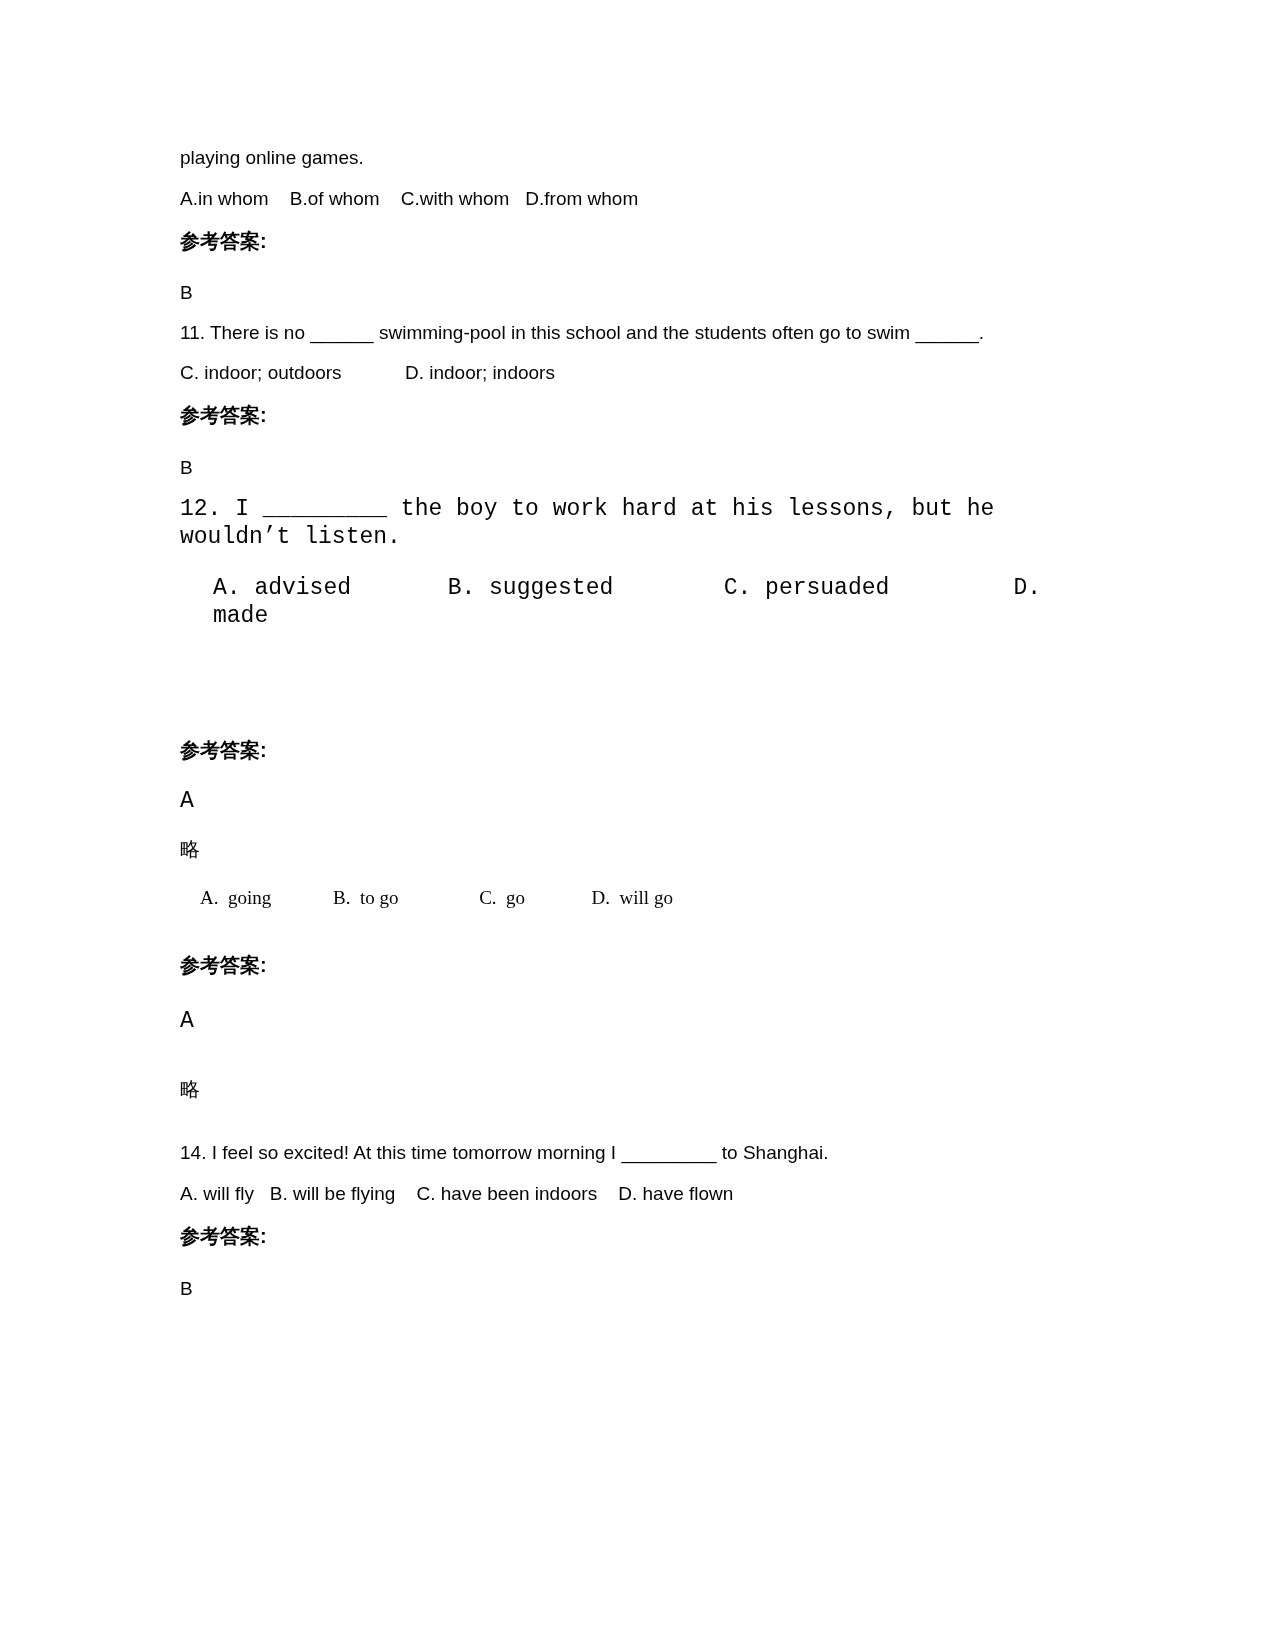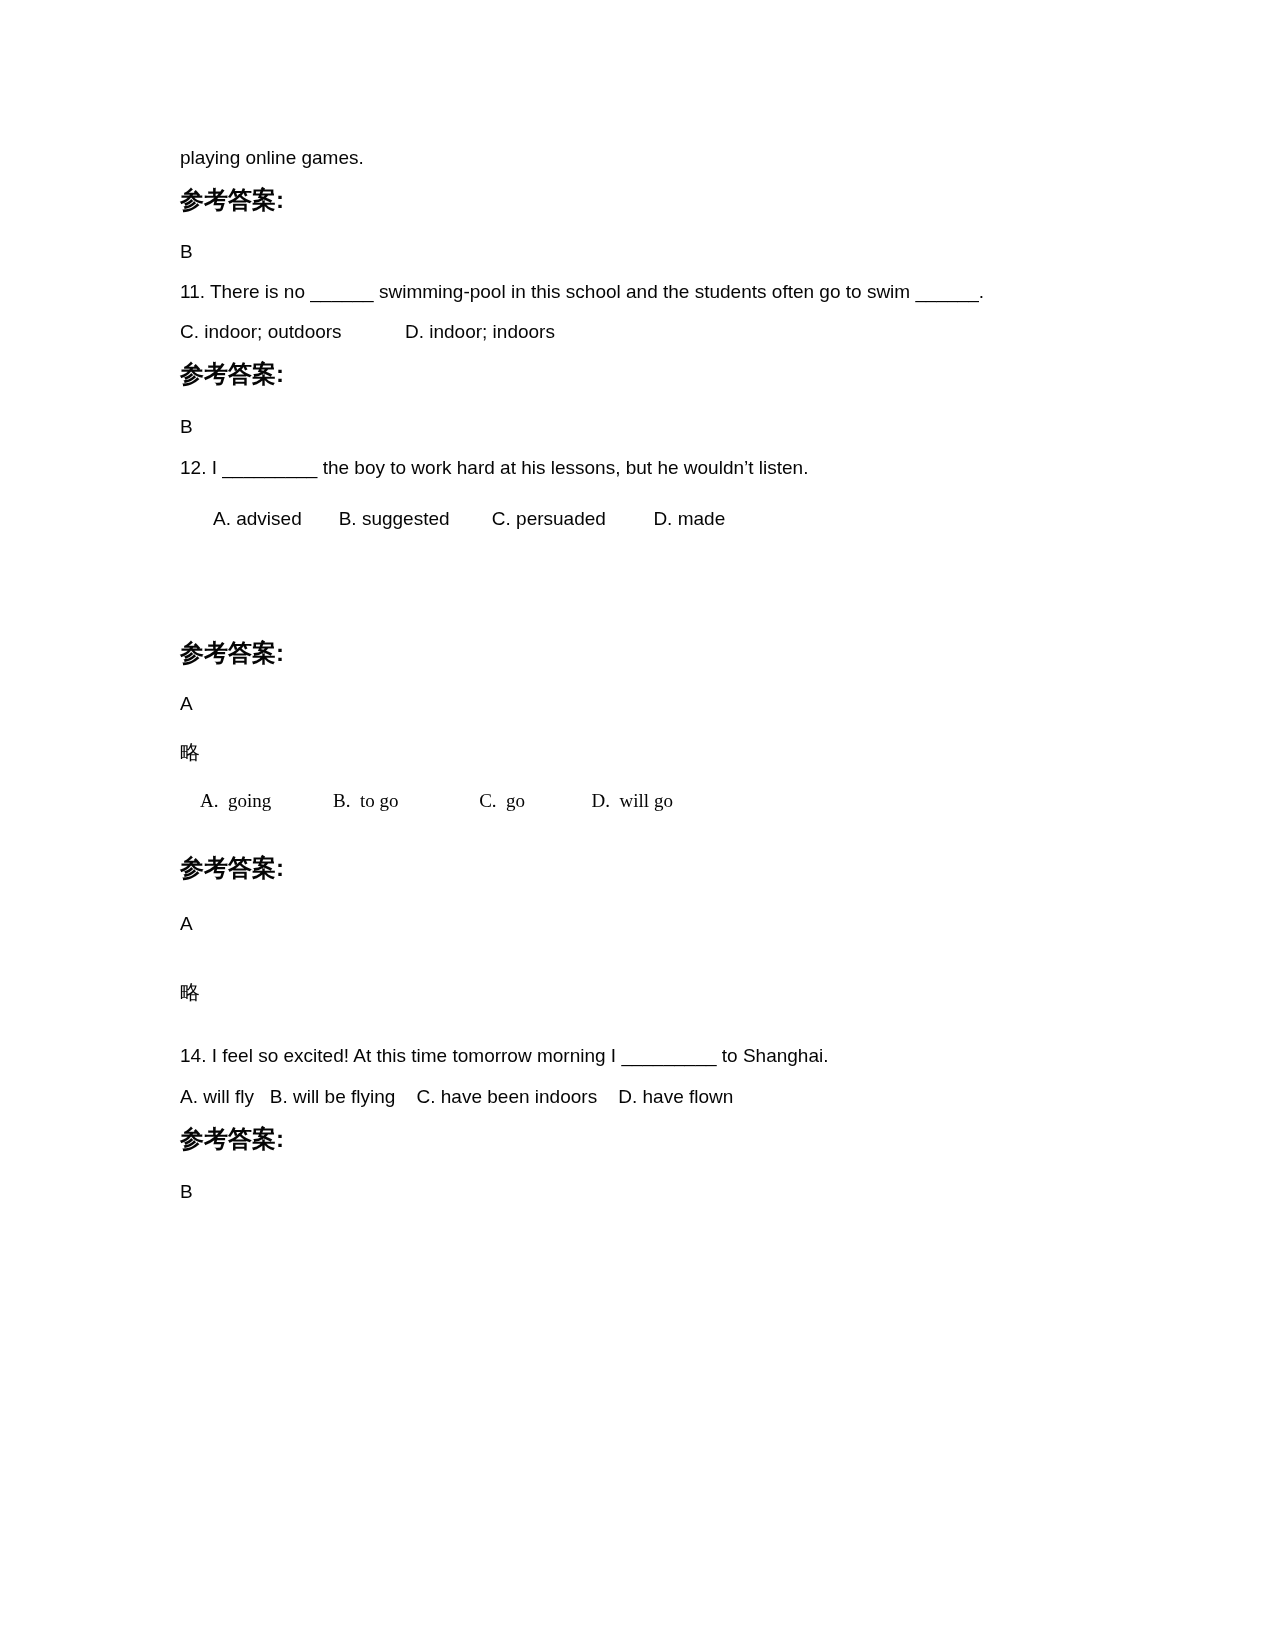--- a/index.html
+++ b/index.html
@@ -25,32 +25,32 @@
     margin: 0;
     white-space: pre-wrap;
     color: #050505;
   }
   .sans {
     font-family: "Liberation Sans", "DejaVu Sans", sans-serif;
     font-size: 19px;
     line-height: 26px;
   }
   .serif {
-    font-family: Liberation Sans, sans-serif;
-    font-size: 19px;
+    font-family: Liberation Mono, monospace;
+    font-size: 23px;
     line-height: 28px;
   }
   .mono {
     font-family: Liberation Serif, serif;
     font-size: 19px;
     line-height: 26px;
   }
   .cnlabel {
     font-family: "Liberation Sans", "DejaVu Sans", sans-serif;
-    font-size: 24px;
+    font-size: 20px;
     font-weight: bold;
     line-height: 30px;
   }
   .cnnote {
     font-family: "Liberation Sans", "DejaVu Sans", sans-serif;
     font-size: 20px;
     line-height: 28px;
     color: #3a3a3a;
   }
   .indent-sm { padding-left: 33px; }
@@ -71,20 +71,21 @@
   .mt-39  { margin-top: 39px !important; }
   .mt-40  { margin-top: 40px !important; }
   .mt-105 { margin-top: 105px !important; }
 </style>
 </head>
 <body>
 
 <div class="page">
 
   <p class="sans">playing online games.</p>
+  <p class="sans mt-15">A.in whom    B.of whom    C.with whom   D.from whom</p>
   <p class="cnlabel mt-14">参考答案:</p>
   <p class="sans mt-24">B</p>
 
   <p class="sans mt-14">11. There is no ______ swimming-pool in this school and the students often go to swim ______.</p>
   <p class="sans mt-14">C. indoor; outdoors            D. indoor; indoors</p>
   <p class="cnlabel mt-14">参考答案:</p>
   <p class="sans mt-25">B</p>
 
   <p class="serif mt-14">12. I _________ the boy to work hard at his lessons, but he wouldn’t listen.</p>
   <p class="serif mt-23 indent-sm">A. advised       B. suggested        C. persuaded         D. made</p>

